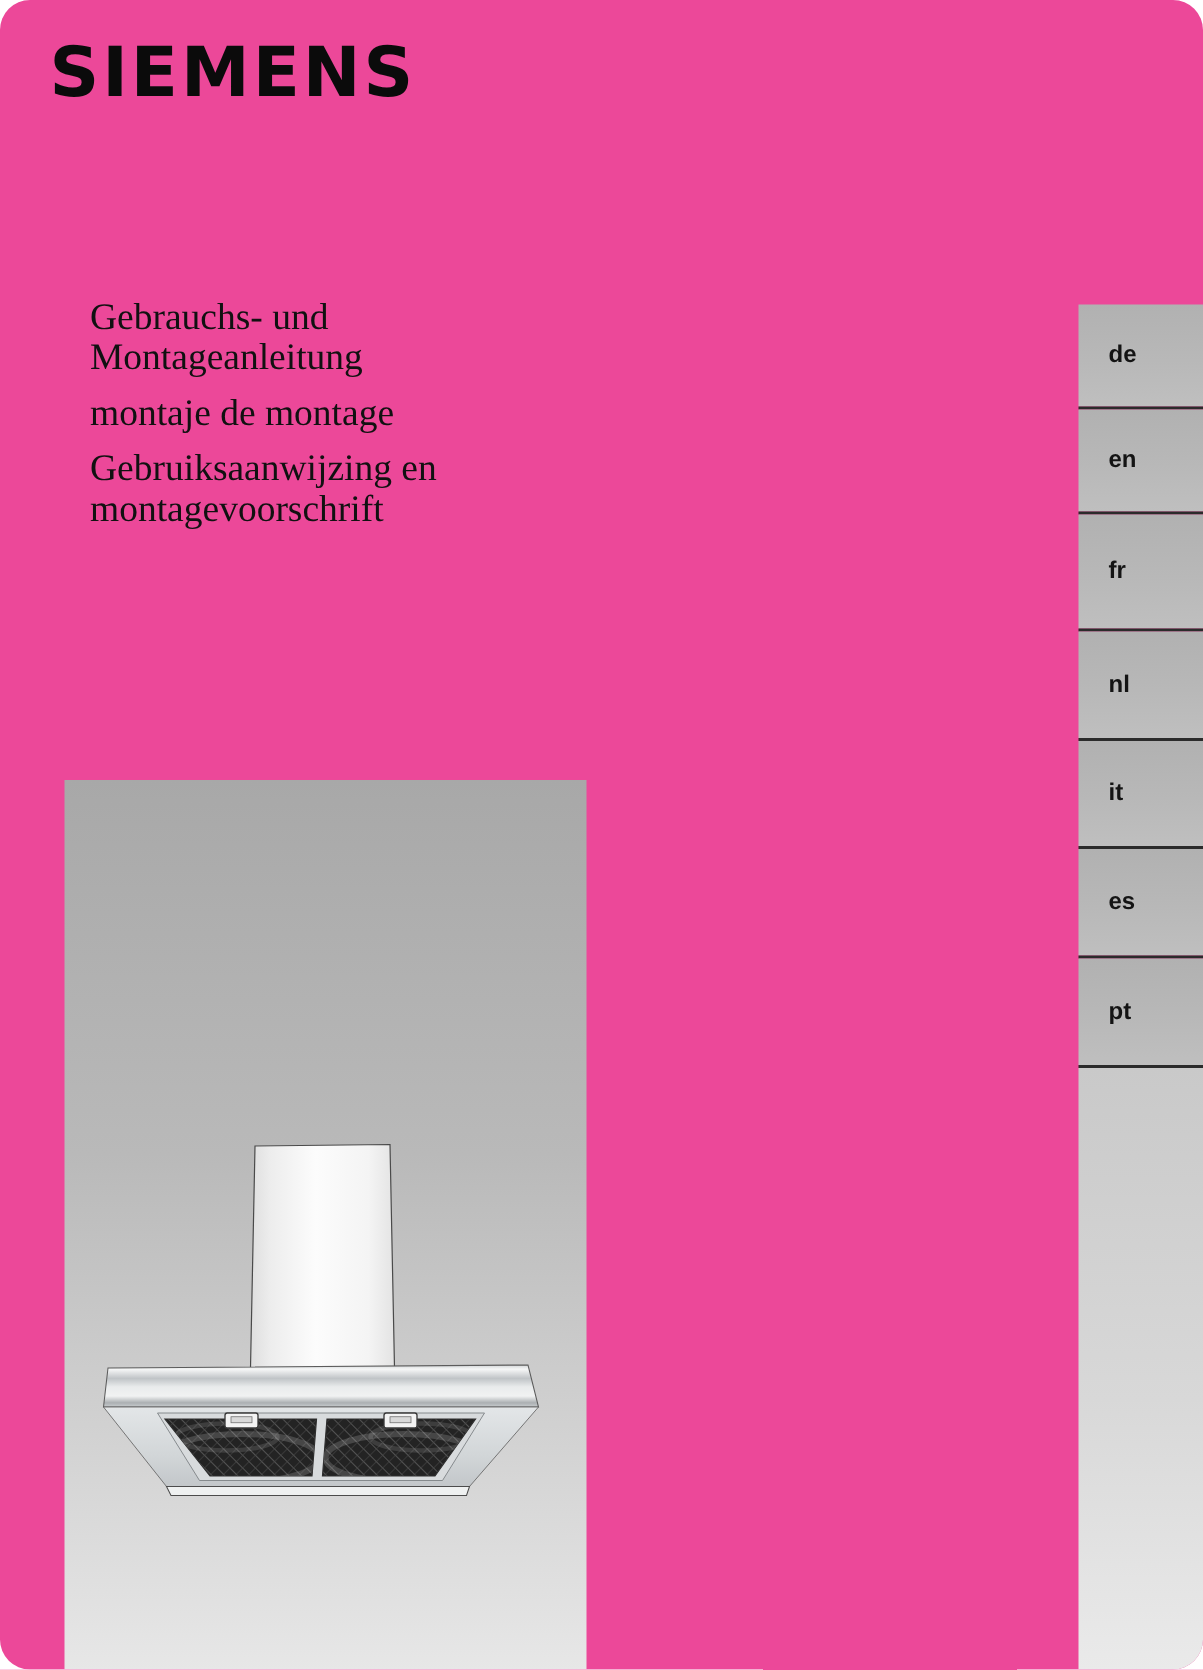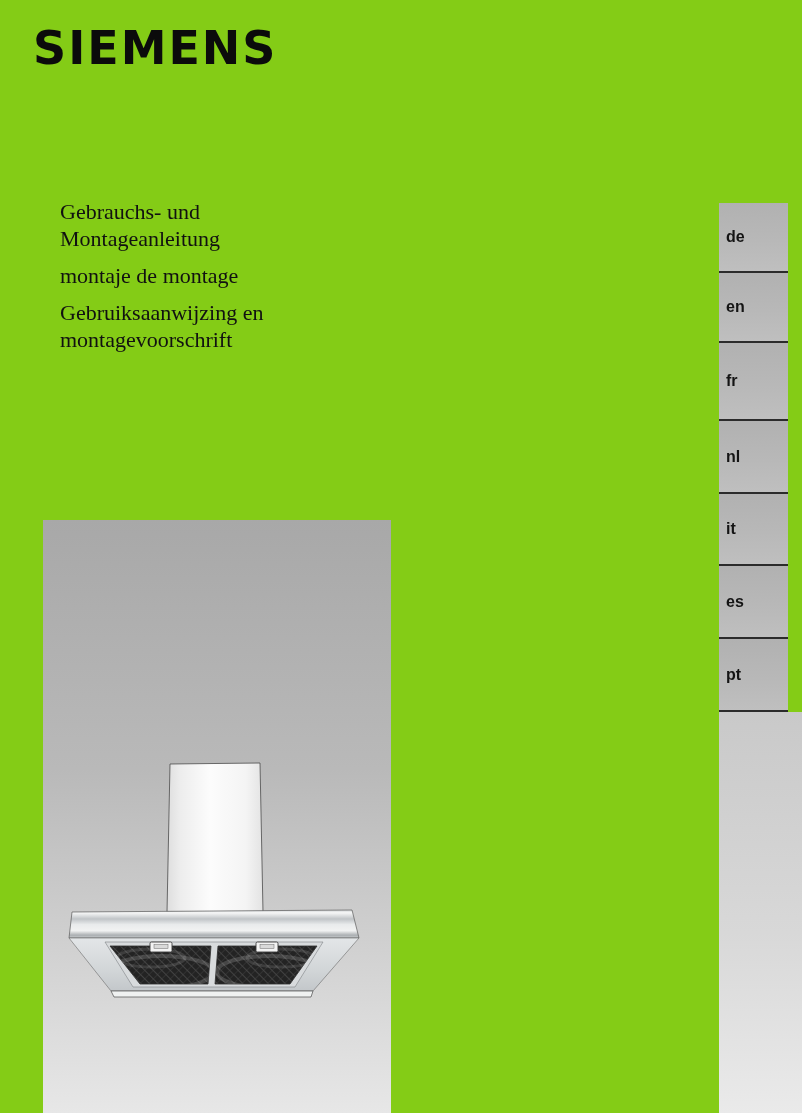--- a/index.html
+++ b/index.html
@@ -1,35 +1,35 @@
 <!DOCTYPE html>
 <html><head>
 <meta charset="utf-8">
 <style>
   html,body{margin:0;padding:0;background:#ffffff;}
   #page{
-    position:relative;width:802px;height:1113px;background:#84cc16;
-    overflow:hidden;font-family:"Liberation Serif",serif;color:#111;
+    position:relative;width:802px;height:1113px;background:#ec4899;
+    overflow:hidden;font-family:"Liberation Serif",serif;color:#111;border-radius:20px;
   }
   
   .logo{
     position:absolute;left:33px;top:22px;
     font-family:"DejaVu Sans",sans-serif;font-weight:bold;
     font-size:46px;line-height:1.15;letter-spacing:2px;color:#0b0b0b;
   }
   
-  .col{position:absolute;top:198px;font-size:22px;line-height:27px;}
+  .col{position:absolute;top:198px;font-size:25px;line-height:27px;}
   .col-left{left:60px;width:300px;}
   .col-right{left:398px;width:300px;}
   .tblock{margin:0 0 10px 0;}
   
   .tabstrip{position:absolute;left:719px;top:203px;width:83px;}
   .tab{
-    box-sizing:border-box;width:69px;display:flex;align-items:center;
-    padding-left:7px;border-bottom:2px solid #2b2b2b;
+    box-sizing:border-box;width:83px;display:flex;align-items:center;
+    padding-left:20px;border-bottom:2px solid #2b2b2b;
     background:linear-gradient(180deg,#b1b1b1 0%,#b8b8b8 55%,#bfbfbf 100%);
     font-family:"Liberation Sans",sans-serif;font-weight:bold;
     font-size:16px;color:#141414;
   }
   .tab-0{height:70px}.tab-1{height:70px}.tab-2{height:78px}.tab-3{height:73px}
   .tab-4{height:72px}.tab-5{height:73px}.tab-6{height:73px}
   .tabtail{
     position:absolute;left:719px;top:712px;width:83px;height:401px;
     background:linear-gradient(180deg,#c9c9c9 0%,#d8d8d8 55%,#eaeaea 100%);
   }

